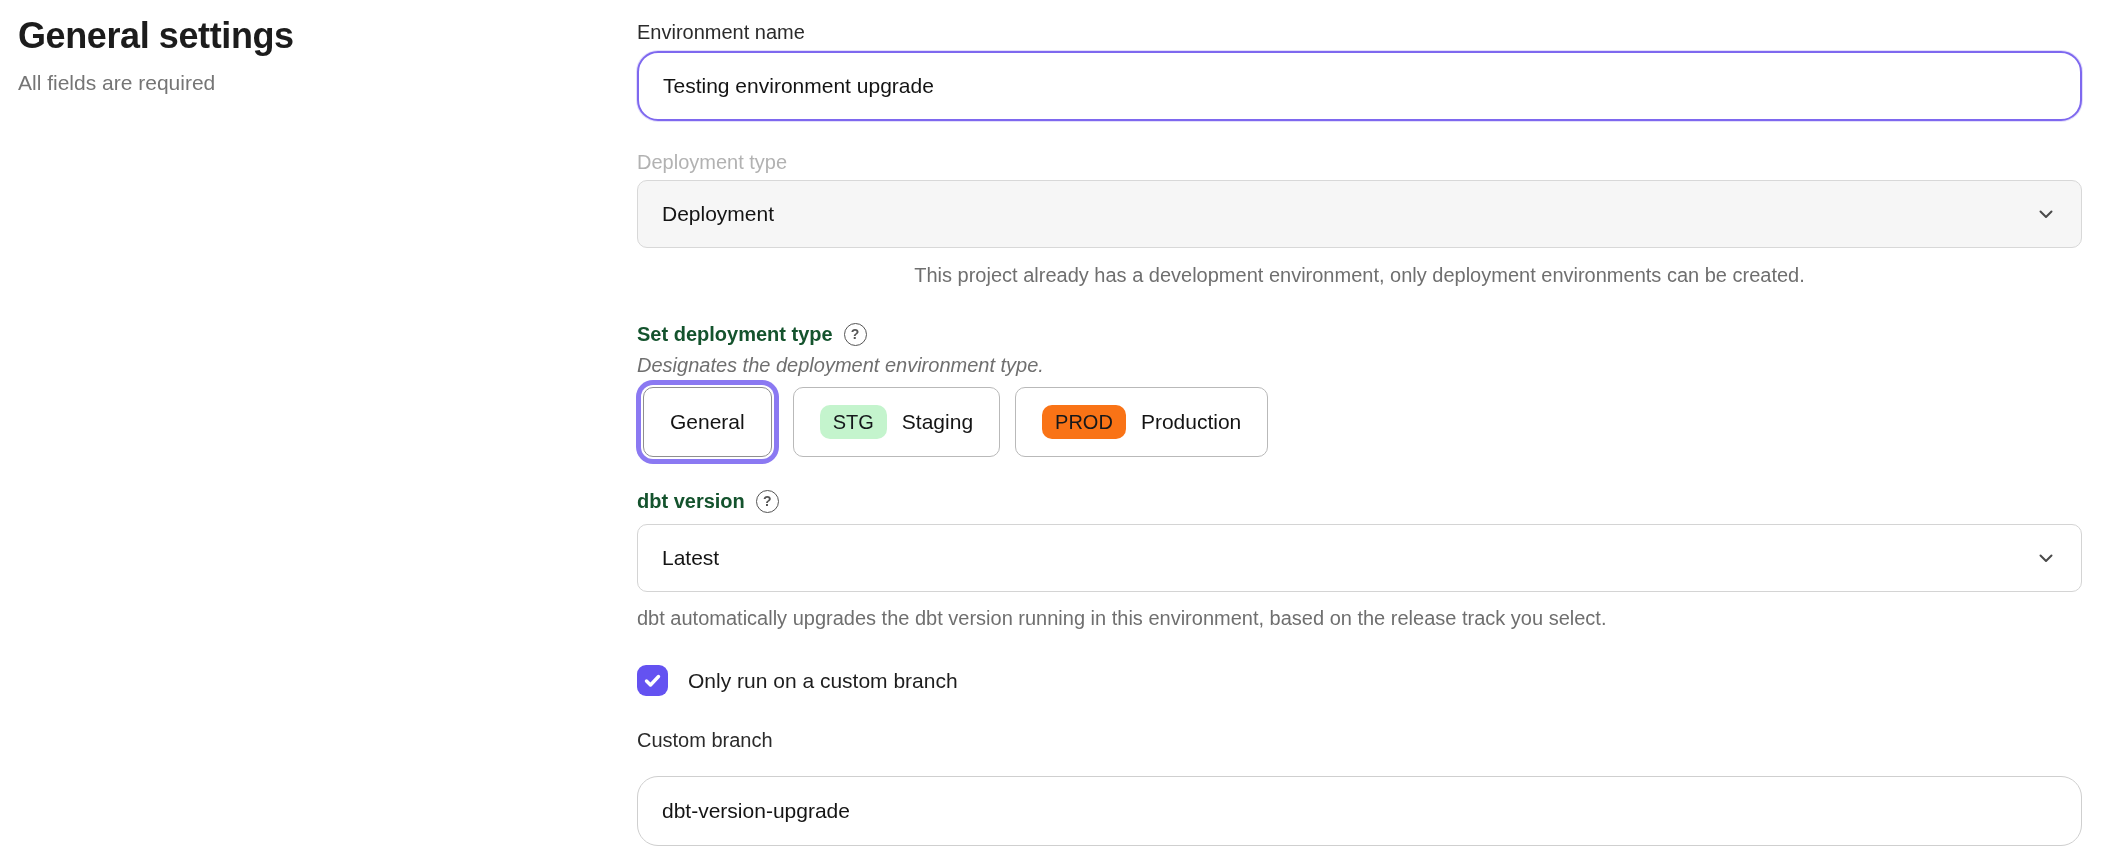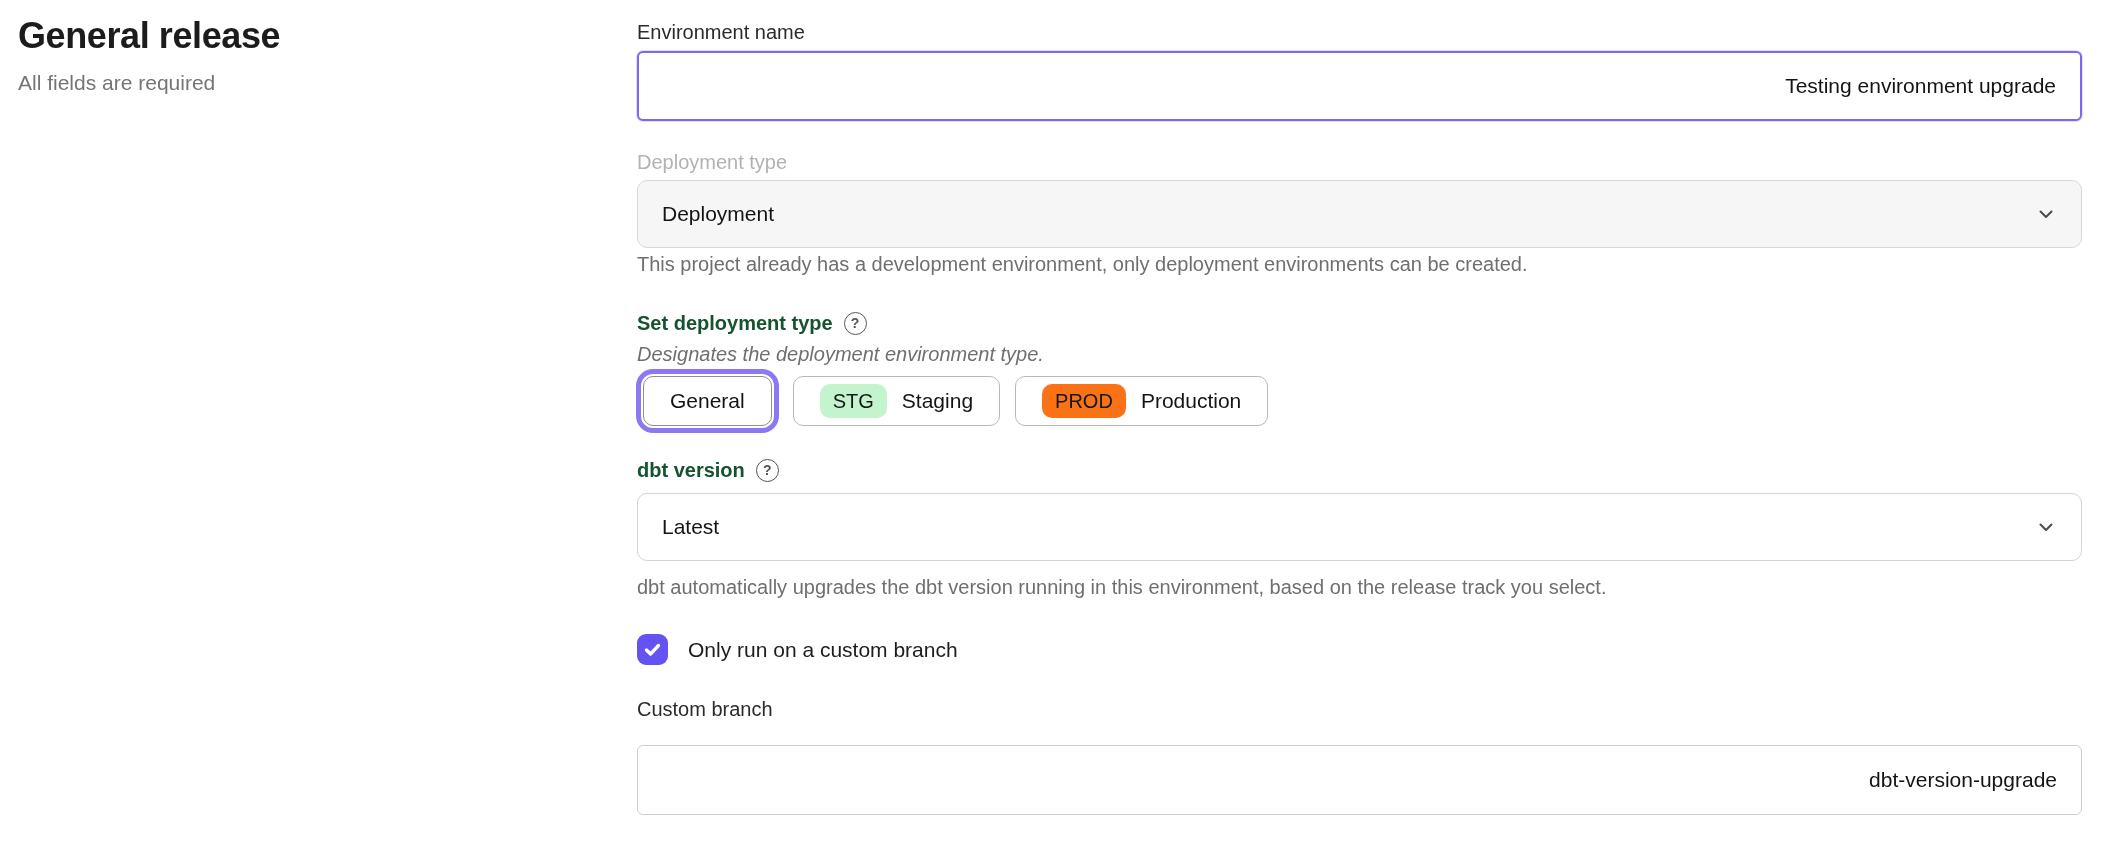--- a/index.html
+++ b/index.html
@@ -52,28 +52,27 @@
     display: inline-flex; align-items: center; justify-content: center;
     line-height: 1;
     cursor: default;
   }
 
   .text-input {
     display: block;
     width: 100%;
     height: 70px;
     border: 1.4px solid #cfcfcf;
-    border-radius: 6px;
+    border-radius: 21px;
     padding: 0 24px;
     font-family: "Liberation Sans", sans-serif;
     font-size: 21px;
     color: #141414;
     background: #ffffff;
     outline: none;
-    text-align: right;
   }
   .text-input.focused {
     border: 2.6px solid #7e68ef;
     box-shadow: 0 0 0 1px rgba(126,104,239,0.22);
   }
 
   .select {
     height: 68px;
     border: 1.4px solid #d4d4d4;
     border-radius: 10px;
@@ -88,21 +87,21 @@
   .select .chev { display: flex; align-items: center; }
 
   .helper-text {
     font-size: 20px;
     color: #6f6f6f;
     line-height: 28px;
   }
 
   .btn-row { display: flex; align-items: center; gap: 15px; }
   .dep-btn {
-    height: 50px;
+    height: 70px;
     background: #ffffff;
     border: 1.4px solid #b9b9b9;
     border-radius: 10px;
     display: flex; align-items: center;
     gap: 15px;
     padding: 0 26px;
     font-family: "Liberation Sans", sans-serif;
     font-size: 21px;
     color: #141414;
     cursor: pointer;
@@ -138,36 +137,36 @@
     font-weight: 500;
     color: #1d1d1d;
     cursor: pointer;
   }
 
   
   .mt-lbl1   { margin-top: 18px; }
   .mt-inp1   { margin-top: 5px;  }
   .mt-lbl2   { margin-top: 27px; }
   .mt-sel1   { margin-top: 4px;  }
-  .mt-help1  { margin-top: 2px; }
+  .mt-help1  { margin-top: 13px; text-align: center; }
   .mt-head2  { margin-top: 31px; }
   .mt-sub2   { margin-top: 3px; font-style: italic; }
   .mt-btns   { margin-top: 8px;  }
   .mt-head3  { margin-top: 30px; }
   .mt-sel2   { margin-top: 9px;  }
   .mt-help2  { margin-top: 12px; }
   .mt-check  { margin-top: 33px; }
   .mt-lbl4   { margin-top: 30px; }
   .mt-inp2   { margin-top: 22px;  }
 </style>
 </head>
 <body>
 
 <div class="left-panel">
-  <div class="page-title">General release</div>
+  <div class="page-title">General settings</div>
   <div class="page-subtitle">All fields are required</div>
 </div>
 
 <div class="form-col">
 
   <div class="field-label mt-lbl1">Environment name</div>
   <input class="text-input focused mt-inp1" type="text" value="Testing environment upgrade" style="">
 
   <div class="field-label disabled mt-lbl2">Deployment type</div>
   <div class="select disabled mt-sel1" aria-disabled="true">

